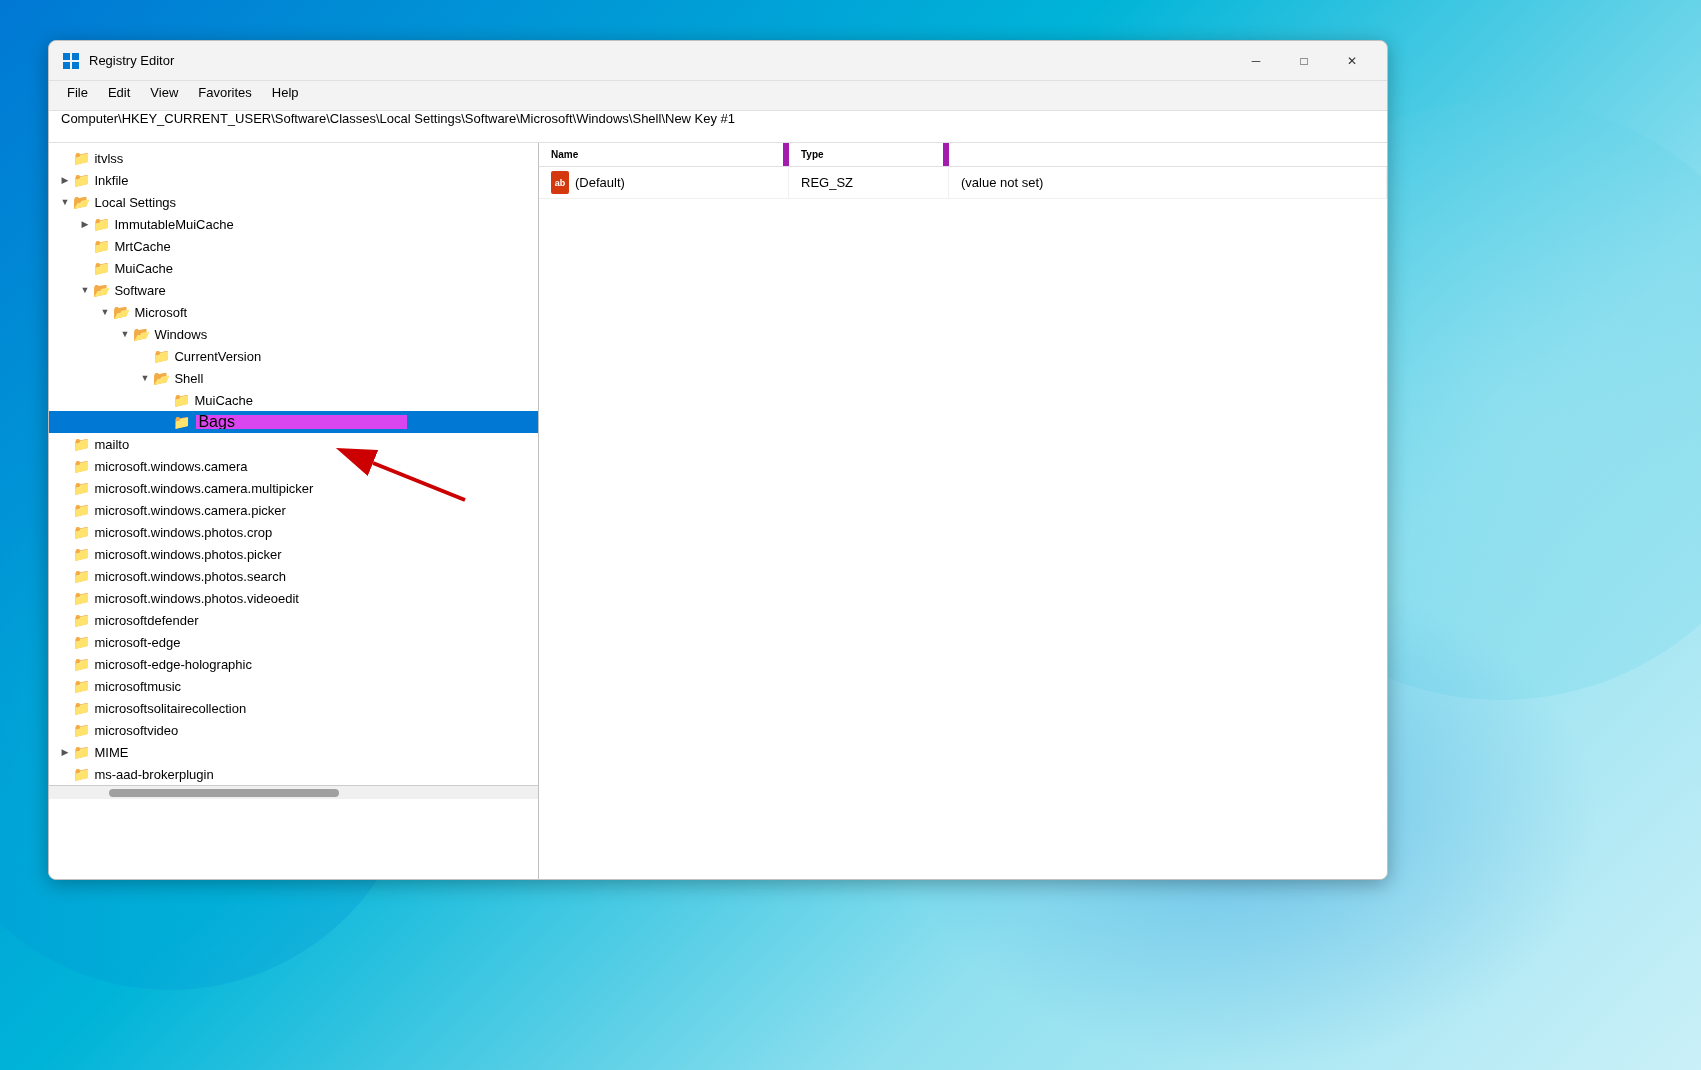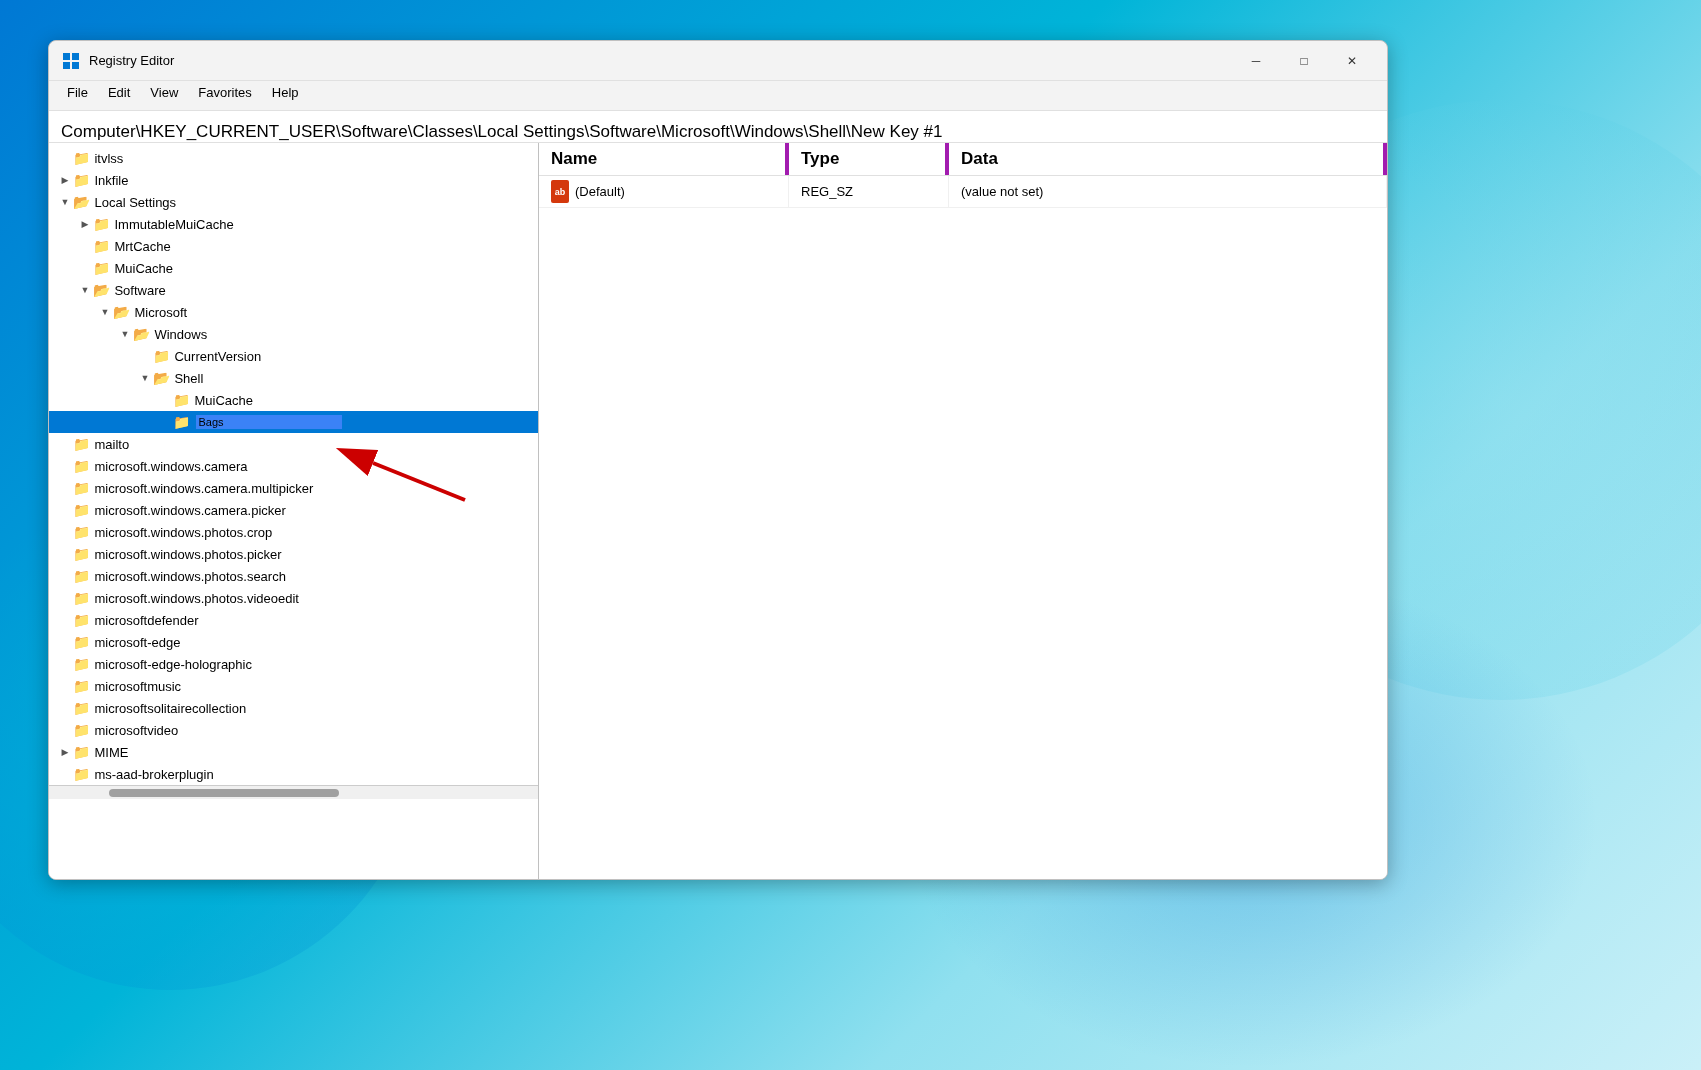--- a/index.html
+++ b/index.html
@@ -113,26 +113,26 @@
       cursor: pointer;
       border-radius: 4px;
       color: #000;
       font-size: 13px;
     }
 
     
     .address-bar {
       height: 32px;
       display: flex;
-      align-items: flex-end;
+      align-items: flex-start;
       padding: 0 12px;
       background: #fff;
       border-bottom: 1px solid #e0e0e0;
       flex-shrink: 0;
-      font-size: 17px;
+      font-size: 13px;
       color: #000;
     }
 
     
     .main-content {
       display: flex;
       flex: 1;
       overflow: hidden;
     }
 
@@ -158,25 +158,25 @@
       height: 22px;
       cursor: pointer;
       white-space: nowrap;
       padding-right: 8px;
       font-size: 13px;
       color: #000;
     }
     .tree-item.selected { background: #0078d4; color: #fff; }
     .tree-item.selected .folder-icon { color: #fff; }
     .edit-box {
-      background: #3b82f6;
+      background: #d946ef;
       color: #000;
       border: 2px solid #0078d4;
       outline: none;
-      font-size: 11px;
+      font-size: 16px;
       font-family: 'Segoe UI', sans-serif;
       padding: 0 2px;
       height: 18px;
       min-width: 50px;
     }
 
     .expand-btn {
       width: 16px;
       height: 16px;
       display: inline-flex;
@@ -202,24 +202,24 @@
     }
 
     .detail-header {
       display: flex;
       border-bottom: 1px solid #e0e0e0;
       background: #fff;
       flex-shrink: 0;
     }
     .detail-col {
       padding: 6px 12px;
-      font-size: 17px;
+      font-size: 10px;
       font-weight: 600;
       color: #000;
-      border-right: 4px solid #a21caf;
+      border-right: 6px solid #a21caf;
     }
     .detail-col.name { width: 250px; }
     .detail-col.type { width: 160px; }
     .detail-col.data { flex: 1; }
 
     .detail-row {
       display: flex;
       border-bottom: 1px solid #f0f0f0;
       cursor: pointer;
     }
@@ -437,21 +437,20 @@
         </div>
         <div style="height: 14px; background: rgb(240, 240, 240); border-top: 1px solid rgb(204, 204, 204); display: flex; align-items: center;">
           <div style="height: 8px; width: 230px; margin-left: 60px; background: rgb(160, 160, 160); border-radius: 4px;"></div>
         </div>
       </div>
 
     <div class="detail-pane">
       <div class="detail-header">
         <div class="detail-col name">Name</div>
         <div class="detail-col type">Type</div>
-        <div class="detail-col data">Data</div>
       </div>
       <div class="detail-row">
         <div class="detail-cell name">
           <span class="reg-icon">ab</span>
           <span>(Default)</span>
         </div>
         <div class="detail-cell type">REG_SZ</div>
         <div class="detail-cell data">(value not set)</div>
       </div>
     </div>

